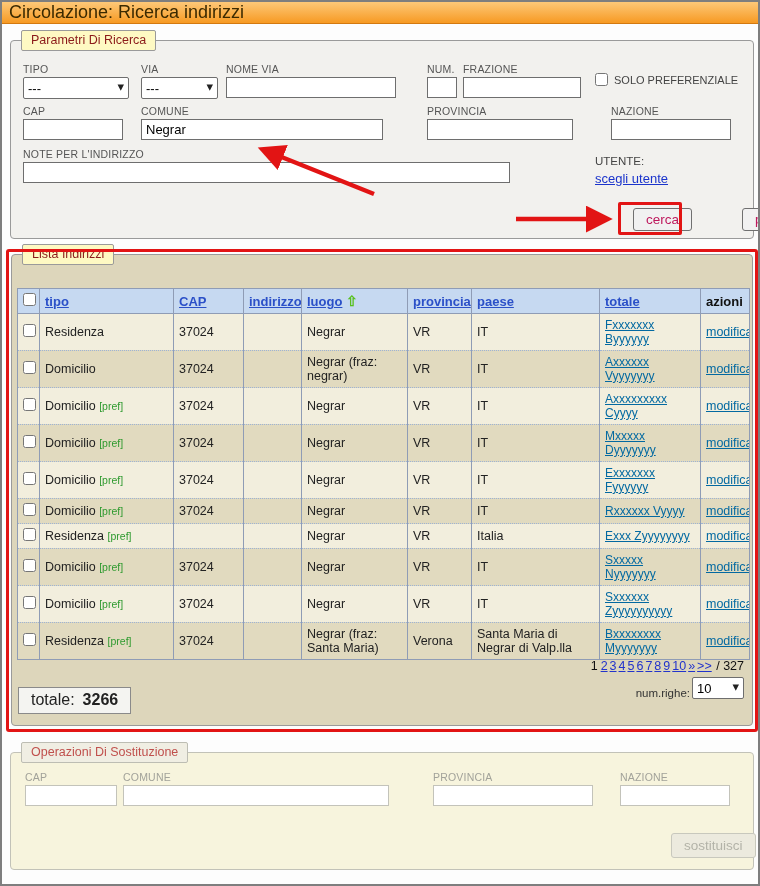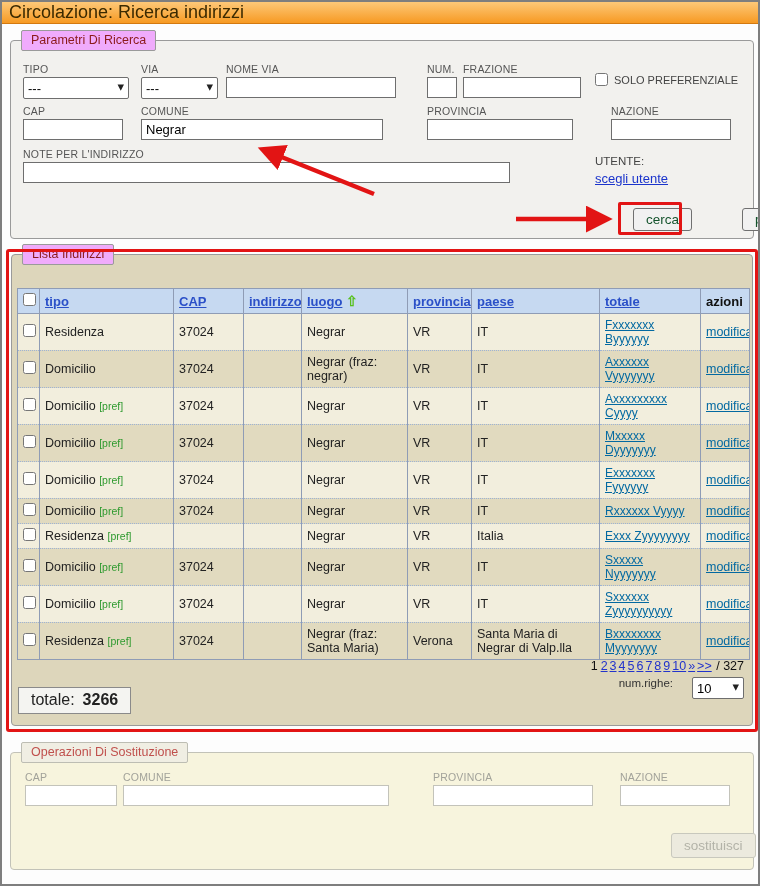--- a/index.html
+++ b/index.html
@@ -9,21 +9,21 @@
 
   
   .titlebar { position:absolute; left:0; top:0; width:100%; height:22px;
               background:linear-gradient(#fdc878, #f79a23);
               border-bottom:1px solid #d3790f;
               color:#3b2a00; font-size:18px; line-height:21px; padding-left:7px; }
 
   
   .fset { position:absolute; border:1px solid #9a9a9a; border-radius:4px; }
   .legend { position:absolute; top:-11px; left:10px; padding:2px 9px 3px;
-            background:#f0abfc; border:1px solid #9a9a9a; border-radius:2px;
+            background:#fef9c3; border:1px solid #9a9a9a; border-radius:2px;
             font-size:12.5px; color:#8b1a1a; white-space:nowrap; z-index:2; }
 
   .fs-search { left:8px; top:38px; width:744px; height:199px; background:#f2f1ee; }
   .fs-list-wrap { position:absolute; left:4px; top:247px; width:752px; height:483px;
                   border:3px solid #e21414; border-radius:3px; background:transparent; z-index:3;}
   .fs-list { left:9px; top:252px; width:742px; height:472px; background:#ddd6bb; }
   .fs-replace { left:8px; top:750px; width:744px; height:118px; background:#f7f4dd;
                 border-color:#c2c2b8; }
   .fs-replace .legend { color:#c0504d; border-color:#bdbdb3; background:#f0eee3; }
 
@@ -39,21 +39,21 @@
                font-family:"Liberation Sans",sans-serif; border-radius:2px; }
   .selwrap .chev { position:absolute; right:5px; top:2px; font-size:13px; color:#222;
                pointer-events:none; }
   .chk { position:absolute; display:flex; align-items:center; gap:6px;
          font-size:11px; color:#444; }
   .chk input { width:13px; height:13px; }
 
   a.lnk { color:#1b34cc; text-decoration:underline; cursor:pointer; }
 
   .btn { background:#f1f1f1; border:1px solid #707070; border-radius:3px;
-         font-family:"Liberation Sans",sans-serif; font-size:13.5px; color:#14532d;
+         font-family:"Liberation Sans",sans-serif; font-size:13.5px; color:#be185d;
          padding:3px 12px; cursor:pointer; }
   .cerca-hl { position:absolute; left:616px; top:200px; width:64px; height:33px;
               border:3px solid #e21414; border-radius:2px; z-index:4; pointer-events:none; }
 
   
   table.addr { border-collapse:collapse; table-layout:fixed; width:732px;
                position:absolute; left:5px; top:33px; font-size:12.5px; color:#222;
                border-right:1px solid #8f9cb5; border-bottom:1px solid #8f9cb5; }
   table.addr th, table.addr td { border-left:1px solid #8f9cb5;
                border-top:1px dotted #9db3d6; padding:4px 5px; text-align:left;
@@ -67,21 +67,21 @@
   td.c-utente a, td.c-az a { color:#0369a1; text-decoration:underline; }
   td.c-utente a { white-space:pre-line; font-size:12px; }
   .pref { color:#2f9a2f; font-size:10.5px; }
   .sort-arrow { color:#58c01e; font-size:14px; font-weight:bold; }
 
   .pager { position:absolute; right:8px; top:404px; font-size:12.5px; color:#111;
            text-align:right; }
   .pager a { color:#2233cc; text-decoration:underline; margin:0 1px; }
   .pager .cur { margin:0 2px; }
   .numrighe { position:absolute; right:8px; top:422px; font-size:11.5px; color:#333;
-              display:flex; align-items:flex-start; gap:19px; }
+              display:flex; align-items:flex-end; gap:2px; }
   .numrighe .selwrap { width:52px; }
   .totale { position:absolute; left:6px; top:432px; background:#f4f4f1;
             border:1px solid #8a8a8a; padding:3px 12px 4px; font-size:16px; color:#222; }
   .totale b { margin-left:8px; }
 
   
   .fs-replace .fld label { color:#a2a29a; }
   .fs-replace .fld input { border:1px solid #c3c3ba; }
   .btn-dis { position:absolute; left:660px; top:80px; background:#eceade;
              border:1px solid #c8c8bd; border-radius:3px; color:#b3b3a8;

